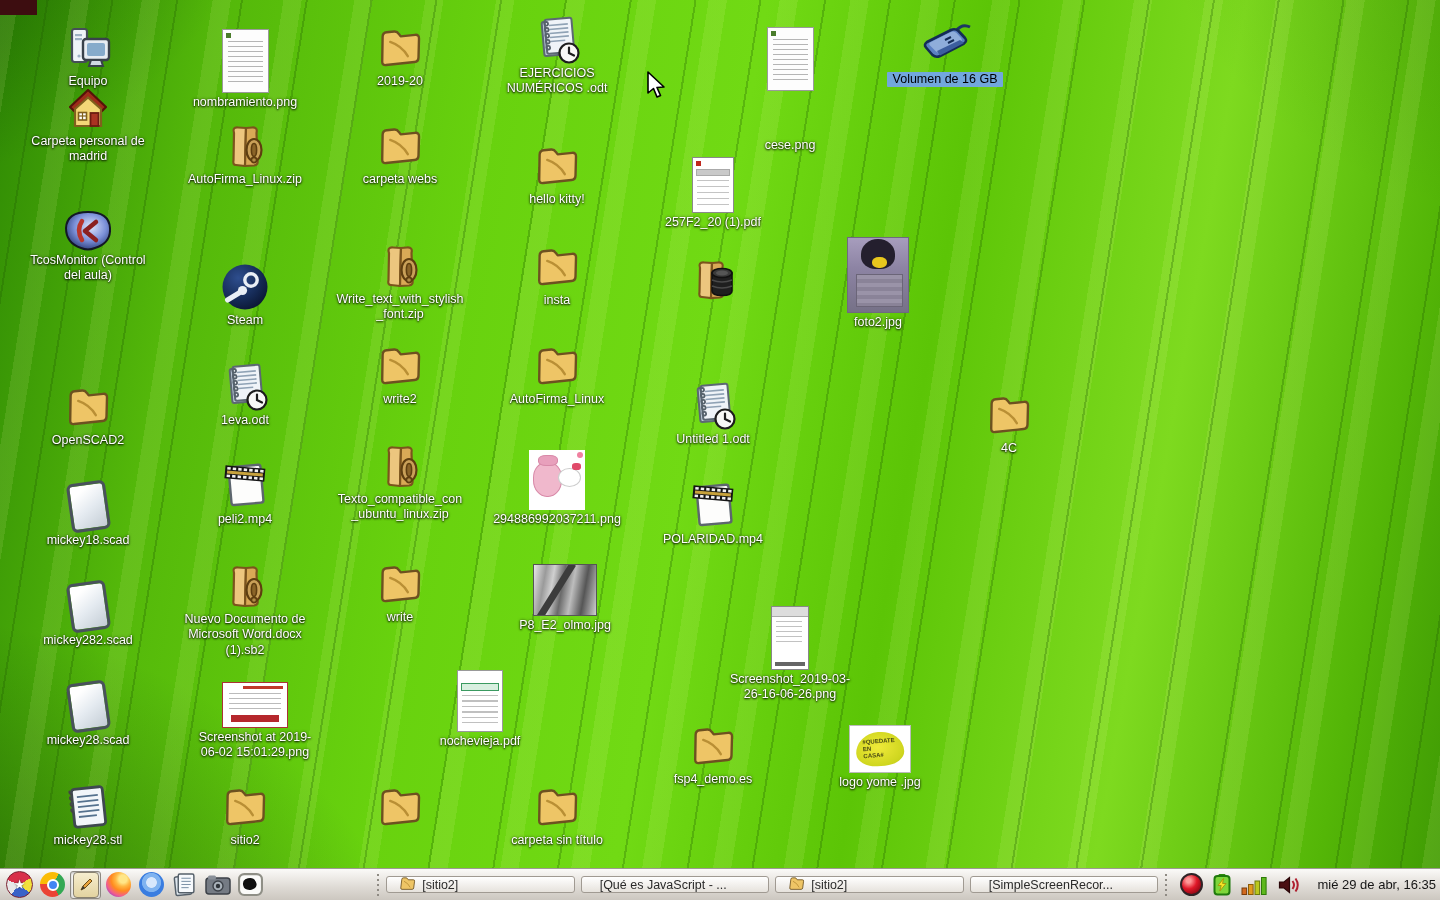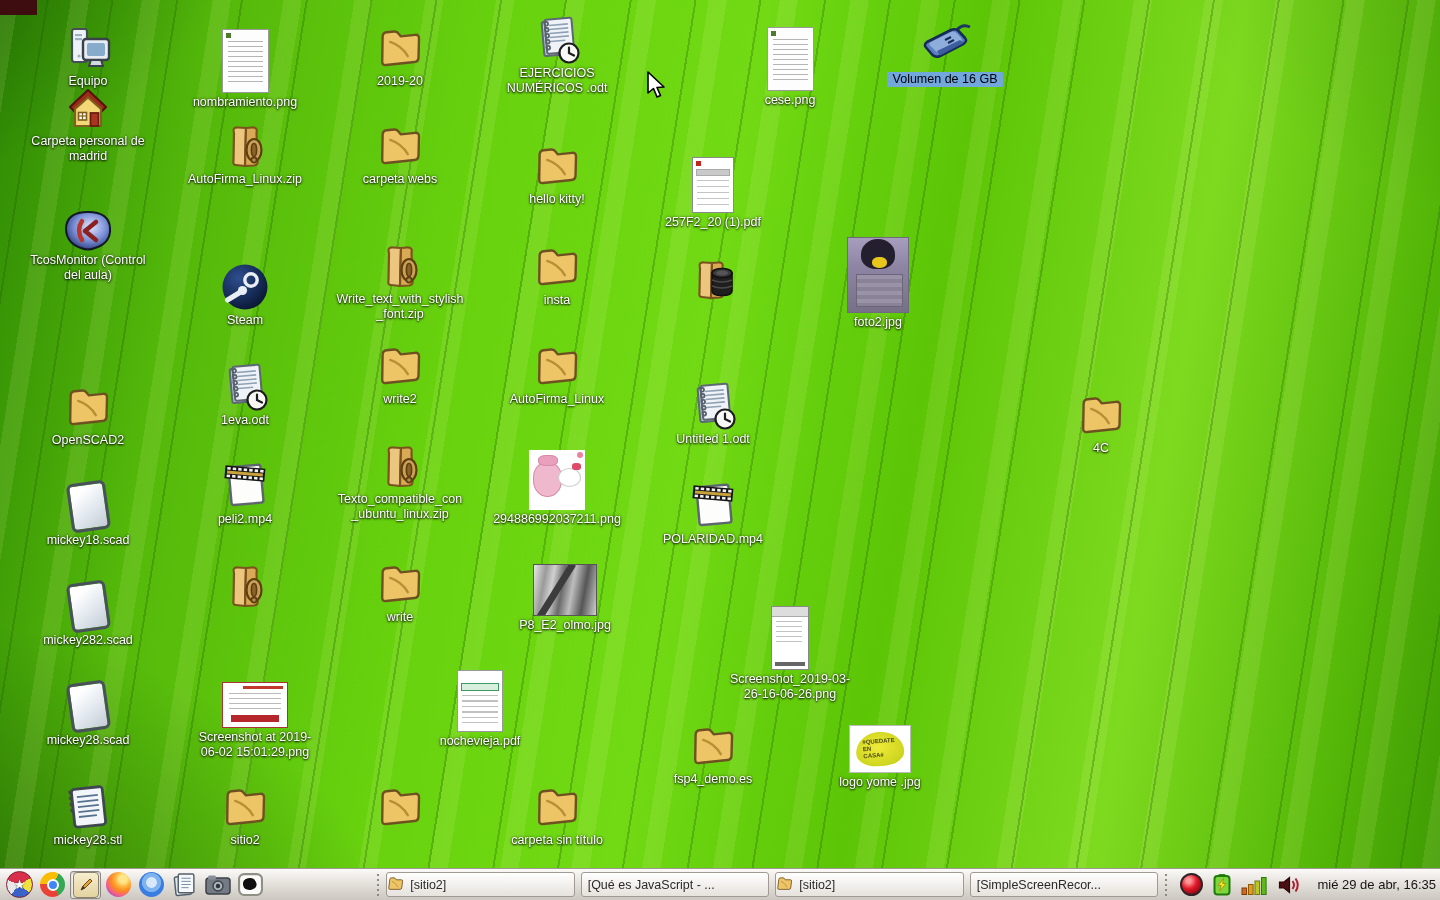--- a/index.html
+++ b/index.html
@@ -81,21 +81,21 @@
     display:flex;align-items:center;padding:0 4px;gap:3px;z-index:40;}
   .launchers{display:flex;align-items:center;gap:2px;}
   .launch{width:31px;height:28px;border:none;background:transparent;display:flex;align-items:center;justify-content:center;padding:0;}
   .launch.pressed{background:rgba(255,255,255,.55);border:1px solid #8d8982;border-radius:3px;box-shadow:inset 0 1px 2px rgba(0,0,0,.25);}
   .licon{display:flex;align-items:center;justify-content:center;}
   .flex-gap{width:112px;}
   .sep{width:7px;height:22px;margin:0 2px;
     background:repeating-linear-gradient(180deg,#8f8b84 0 2px,transparent 2px 5px);
     background-size:2px 100%;background-position:2px 0;background-repeat:repeat-y;}
   .window-list{display:flex;gap:6px;width:772px;flex:0 0 auto;}
-  .winbtn{flex:1;min-width:0;height:25px;display:flex;align-items:center;gap:6px;padding:0 0;
+  .winbtn{flex:1;min-width:0;height:17px;display:flex;align-items:center;gap:6px;padding:0 12px;
     background:linear-gradient(#ffffff,#e6e2dc);border:1px solid #a09a92;border-radius:3px;
     font-family:"Liberation Sans",sans-serif;font-size:12.5px;color:#2a2a2a;
     white-space:nowrap;overflow:hidden;}
   .wlabel{overflow:hidden;text-overflow:clip;}
   .tray{display:flex;align-items:center;gap:9px;margin-left:6px;}
   .tray-ic{display:flex;align-items:center;justify-content:center;}
   .clock{margin-left:12px;font-size:13px;color:#151515;white-space:nowrap;}
 
   
   .c-circle{width:25px;height:25px;border-radius:50%;position:relative;}
@@ -169,21 +169,21 @@
                 <circle cx="15.5" cy="25" r="1.8"></circle>
                 <circle cx="15.5" cy="31" r="1.8"></circle>
               </g>
             </g>
             <circle cx="37" cy="37" r="9.5" fill="#f8f8f6" stroke="#1d1d1d" stroke-width="2.2"></circle>
             <path d="M37 31.5 L37 37 L42 39.5" fill="none" stroke="#1d1d1d" stroke-width="2.2" stroke-linecap="round"></path>
           </svg>
         </span>
     <span class="label">EJERCICIOS NUMÉRICOS .odt</span>
   </div>
-      <div class="cell" style="left: 725px; top: 31px;">
+      <div class="cell" style="left: 725px; top: 31px; gap: 45px;">
     <span class="glyph">
           <span class="ph page-lines"></span>
         </span>
     <span class="label">cese.png</span>
   </div>
       <div class="cell" style="left: 880px; top: 10px;">
     <span class="glyph">
           <svg width="60" height="50" viewBox="0 0 60 50">
             <path d="M41 11 Q47 3 55 7" fill="none" stroke="#1c3763" stroke-width="3"></path>
             <path d="M12 22 L36 10 Q40 8 43.5 11 L50 18 Q52.5 21 49 23.5 L25 36 Q21 38 17.5 35 L11 27.5 Q8.5 24.5 12 22 Z" fill="#5b80c2" stroke="#142c56" stroke-width="2.6" stroke-linejoin="round"></path>
@@ -398,21 +398,21 @@
   </div>
       <div class="cell" style="left: 23px; top: 371px;">
     <span class="glyph">
           <span class="rot-f"><svg width="48" height="42" viewBox="0 0 48 42">
               <path d="M8 9 Q8.5 5 12.5 5 L20 5 Q23 5 24.5 8 L26 10.5 L40.5 10.5 Q44.5 10.5 44 14.5 L41.5 33.5 Q41 37.5 37 37.5 L8.5 37.5 Q4.5 37.5 5 33.5 Z" fill="#eec566" stroke="#6d5120" stroke-width="2.4" stroke-linejoin="round"></path>
               <path d="M15 15 Q26 20 31 31" fill="none" stroke="#b98f35" stroke-width="2.4" stroke-linecap="round"></path>
             </svg></span>
         </span>
     <span class="label">OpenSCAD2</span>
   </div>
-      <div class="cell" style="left: 1036px; top: 379px;">
+      <div class="cell" style="left: 944px; top: 379px;">
     <span class="glyph">
           <span class="rot-f"><svg width="48" height="42" viewBox="0 0 48 42">
               <path d="M8 9 Q8.5 5 12.5 5 L20 5 Q23 5 24.5 8 L26 10.5 L40.5 10.5 Q44.5 10.5 44 14.5 L41.5 33.5 Q41 37.5 37 37.5 L8.5 37.5 Q4.5 37.5 5 33.5 Z" fill="#eec566" stroke="#6d5120" stroke-width="2.4" stroke-linejoin="round"></path>
               <path d="M15 15 Q26 20 31 31" fill="none" stroke="#b98f35" stroke-width="2.4" stroke-linecap="round"></path>
             </svg></span>
         </span>
     <span class="label">4C</span>
   </div>
       <div class="cell" style="left: 23px; top: 471px;">
     <span class="glyph">
@@ -513,20 +513,21 @@
       <div class="cell" style="left: 180px; top: 550px;">
     <span class="glyph">
           <svg width="48" height="46" viewBox="0 0 48 46">
             <path d="M13 9 Q11 3 17 3.5 L25 4 L24 42 L15 41 Q11.5 41 12.5 36 Z" fill="#ecc67e" stroke="#7b541d" stroke-width="2.2" stroke-linejoin="round"></path>
             <path d="M25 4 L31 3.5 Q37 3 35.5 9 L36.5 36 Q37.5 41 33 41.5 L24 42 Z" fill="#d9a956" stroke="#7b541d" stroke-width="2.2" stroke-linejoin="round"></path>
             <ellipse cx="33" cy="26" rx="7.5" ry="11" fill="#c9a058" stroke="#5e3e10" stroke-width="2.2"></ellipse>
             <ellipse cx="33" cy="26" rx="2.6" ry="6.5" fill="#8a6428" stroke="#5e3e10" stroke-width="1.6"></ellipse>
             <circle cx="33" cy="36" r="2.6" fill="#b08c48" stroke="#5e3e10" stroke-width="1.6"></circle>
           </svg>
         </span>
+    <span class="label">Nuevo Documento de Microsoft Word.docx (1).sb2</span>
   </div>
       <div class="cell" style="left: 335px; top: 548px;">
     <span class="glyph">
           <span class="rot-f"><svg width="48" height="42" viewBox="0 0 48 42">
               <path d="M8 9 Q8.5 5 12.5 5 L20 5 Q23 5 24.5 8 L26 10.5 L40.5 10.5 Q44.5 10.5 44 14.5 L41.5 33.5 Q41 37.5 37 37.5 L8.5 37.5 Q4.5 37.5 5 33.5 Z" fill="#eec566" stroke="#6d5120" stroke-width="2.4" stroke-linejoin="round"></path>
               <path d="M15 15 Q26 20 31 31" fill="none" stroke="#b98f35" stroke-width="2.4" stroke-linecap="round"></path>
             </svg></span>
         </span>
     <span class="label">write</span>
   </div>

